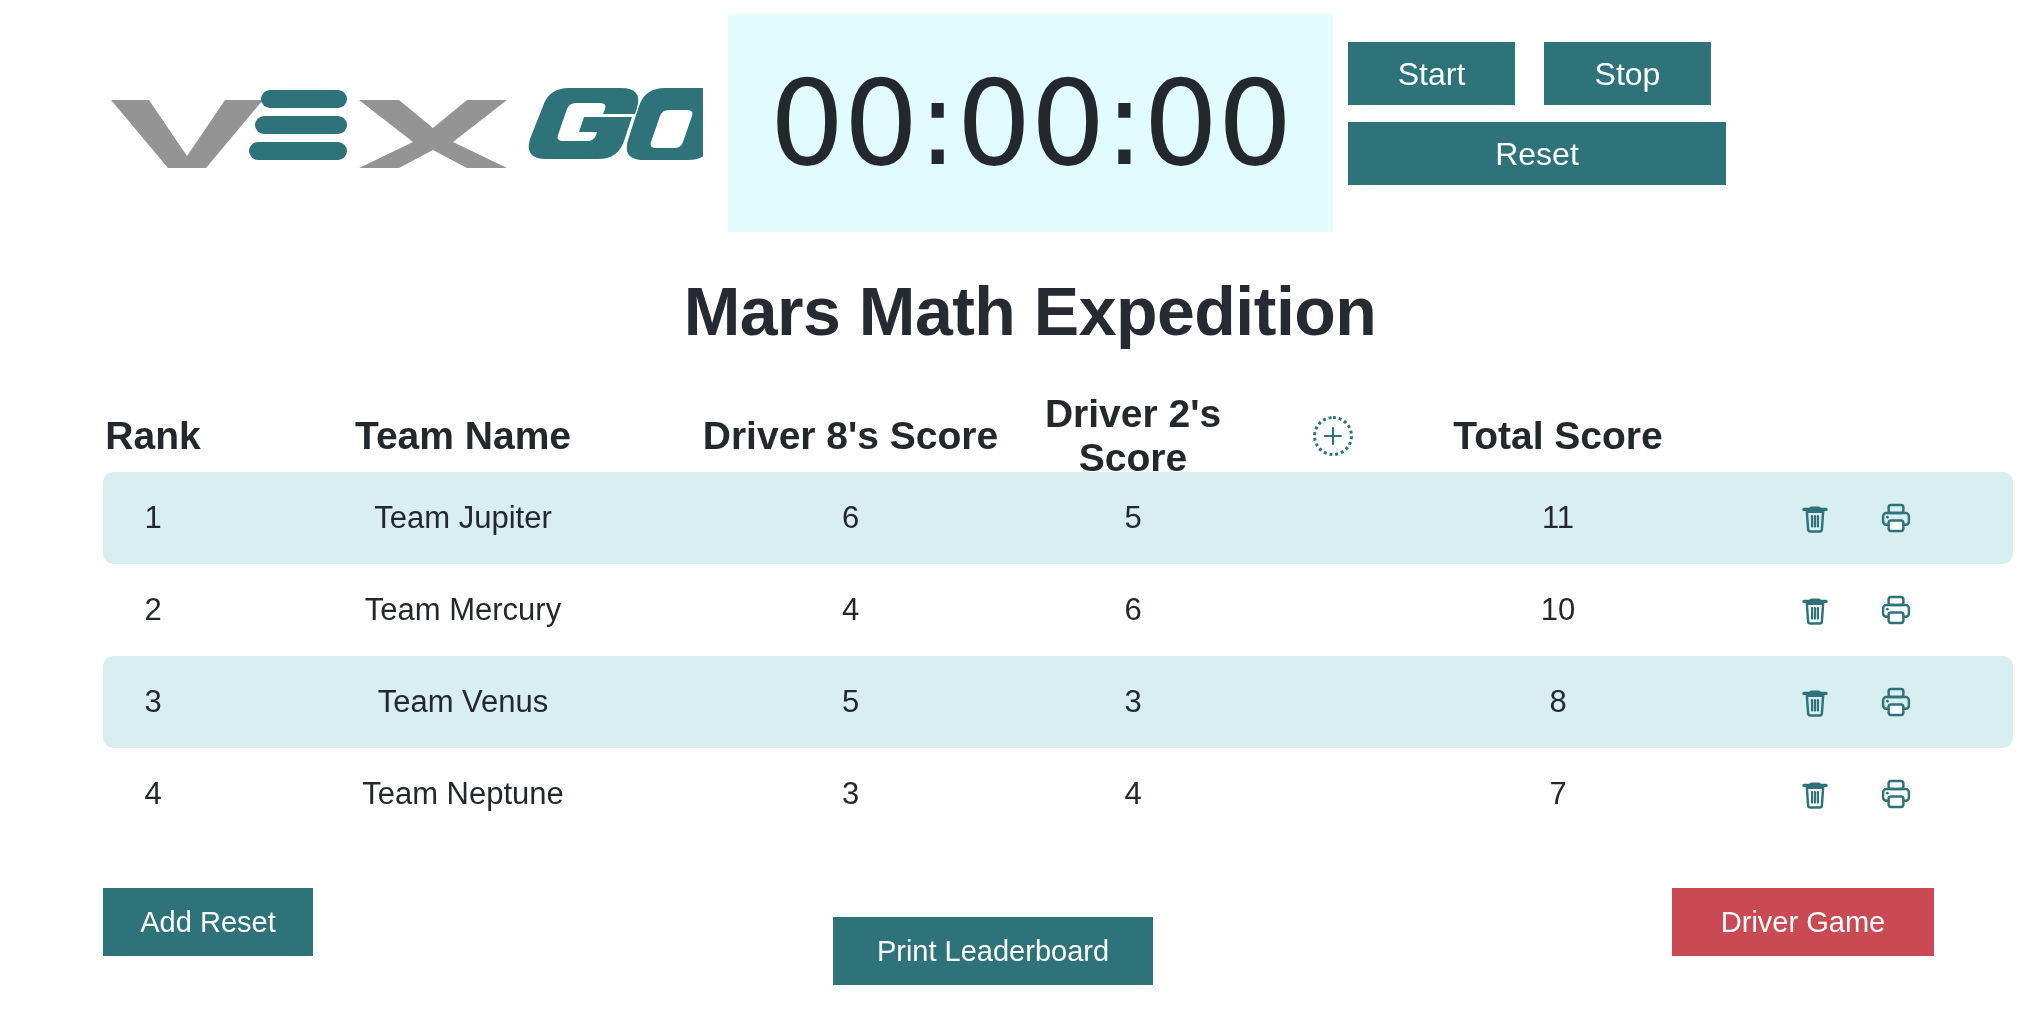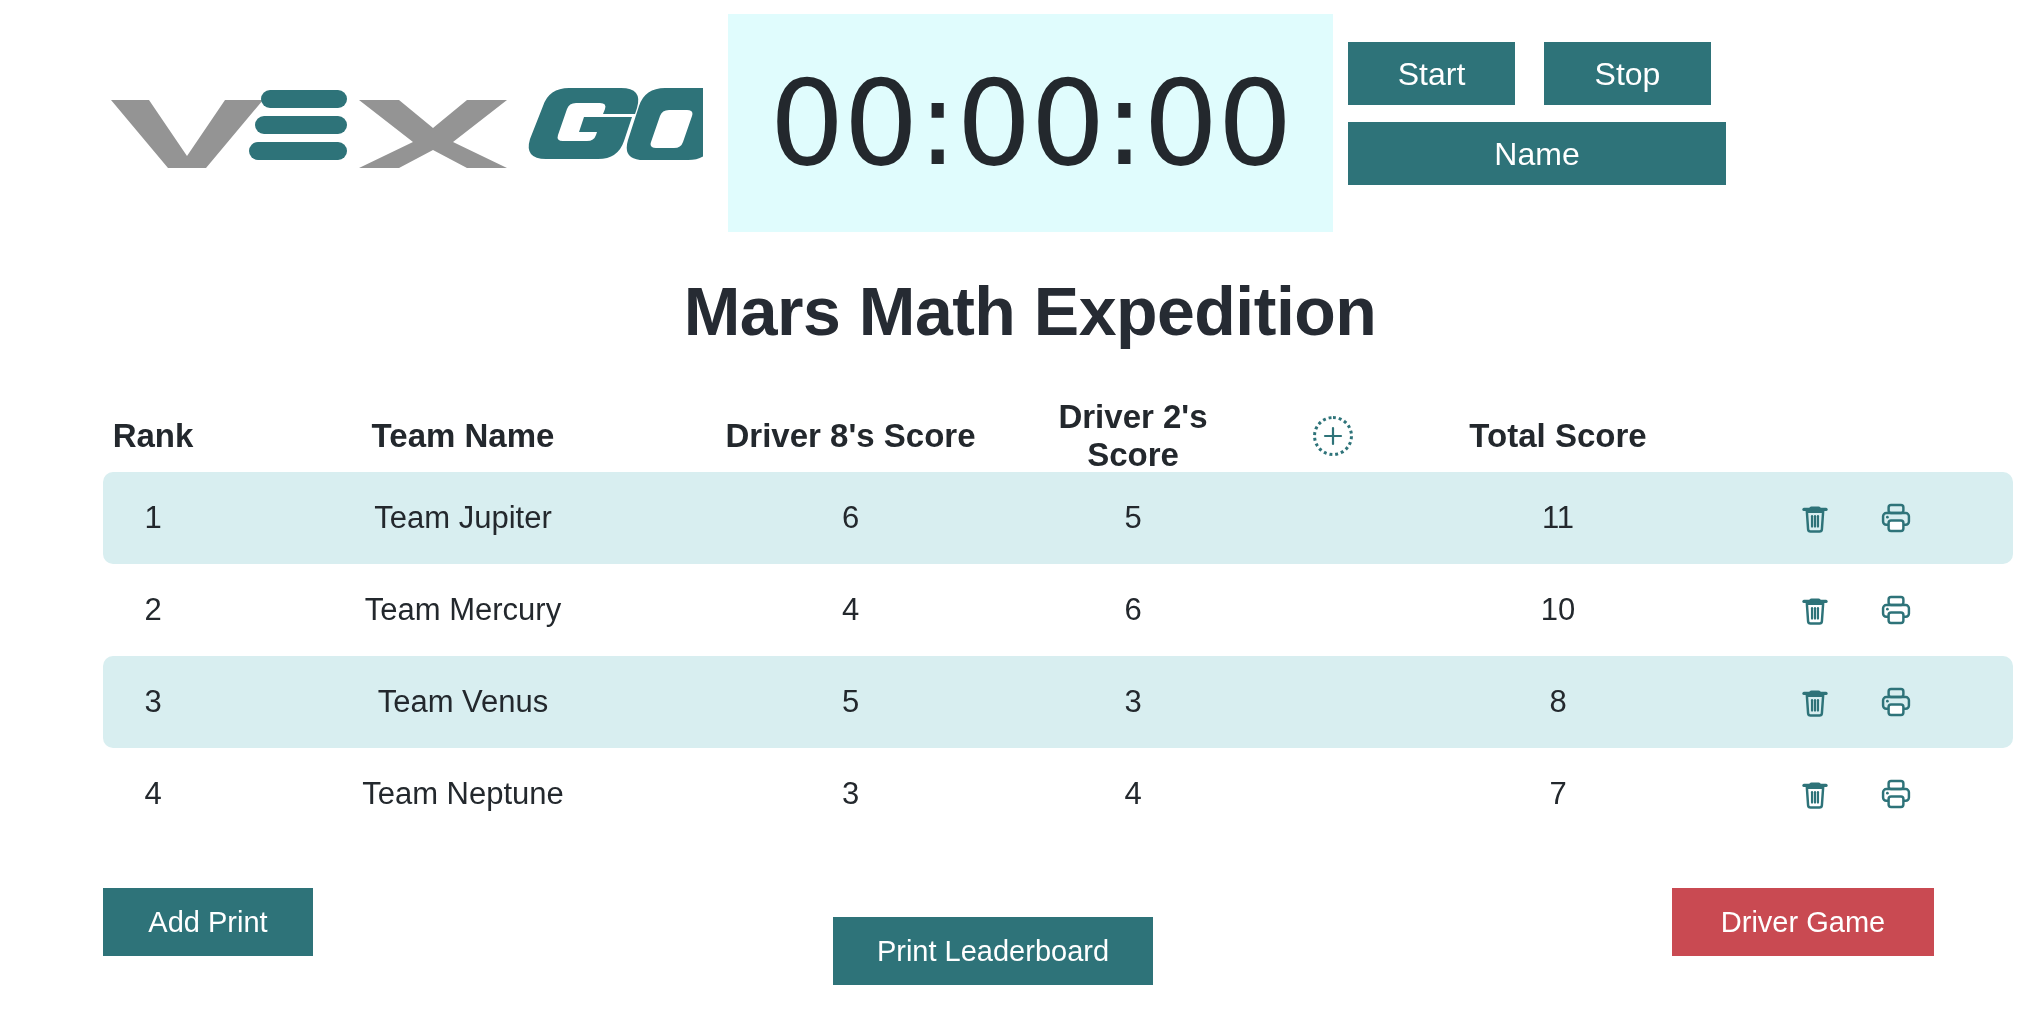--- a/index.html
+++ b/index.html
@@ -125,21 +125,21 @@
     position: relative;
     display: flex;
     align-items: center;
     width: 1910px;
     height: 92px;
   }
 
   .header-row {
     height: 72px;
     font-weight: bold;
-    font-size: 33px;
+    font-size: 39px;
     color: #23282d;
   }
 
   .body-row {
     font-size: 31px;
     color: #23282d;
     border-radius: 10px;
   }
 
   .body-row.alt {
@@ -233,21 +233,21 @@
       </svg>
     </div>
 
     <div class="timer-box">
       <span class="timer-text">00:00:00</span>
     </div>
 
     <div class="timer-controls">
       <button class="btn btn-start">Start</button>
       <button class="btn btn-stop">Stop</button>
-      <button class="btn btn-reset">Name</button>
+      <button class="btn btn-reset">Reset</button>
     </div>
   </div>
 
   <h1 class="game-title">Mars Math Expedition</h1>
 
   <div class="board">
 
     <div class="row header-row">
       <div class="c-rank">Rank</div>
       <div class="c-team">Team Name</div>
@@ -377,18 +377,18 @@
             <rect x="7" y="15" width="12" height="8.5" rx="2" fill="#ffffff" stroke="#2e7379" stroke-width="2"></rect>
             <circle cx="6" cy="12.3" r="1.1" fill="#2e7379"></circle>
           </svg>
         </button>
       </div>
     </div>
 
   </div>
 
   <div class="footer">
-    <button class="btn btn-add">Add Print</button>
+    <button class="btn btn-add">Add Reset</button>
     <button class="btn btn-print">Print Leaderboard</button>
     <button class="btn btn-restart">Driver Game</button>
   </div>
 
 </div>
 
 </body></html>

